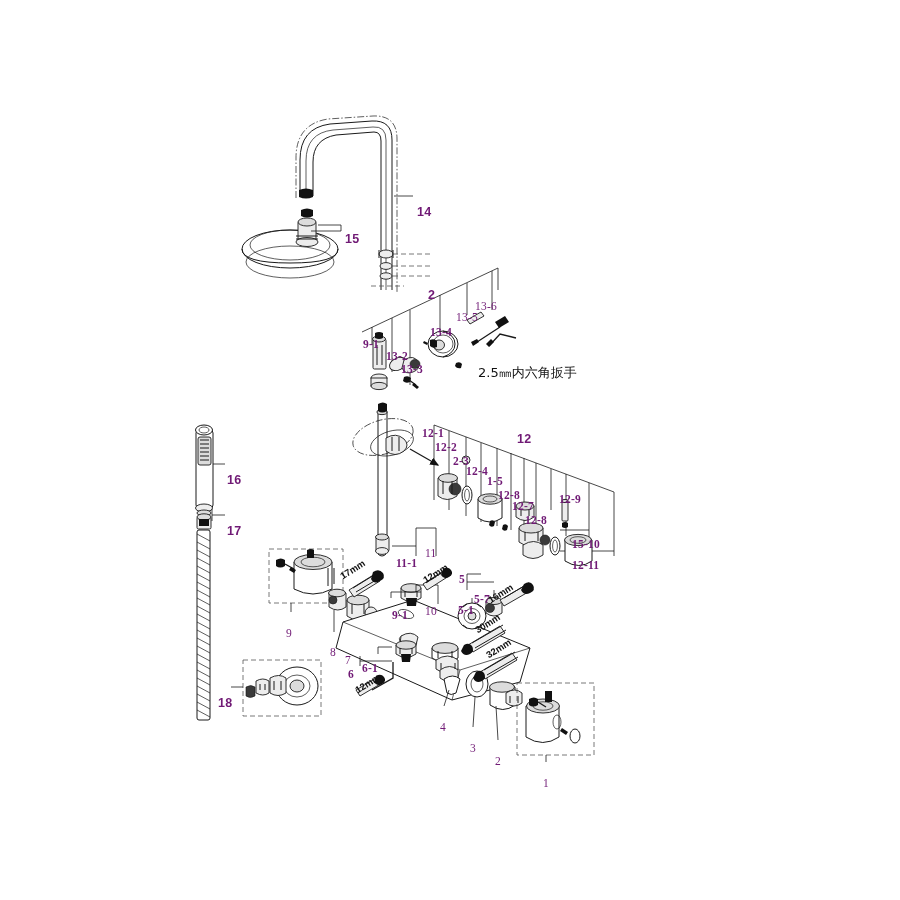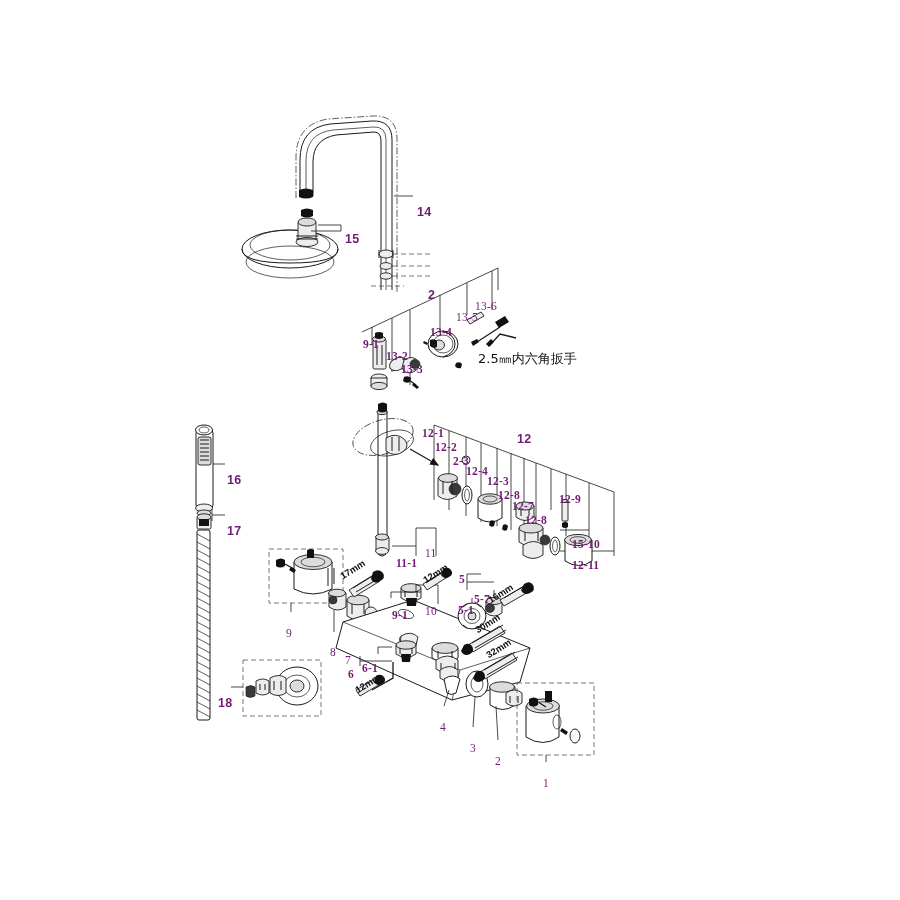--- a/index.html
+++ b/index.html
@@ -412,21 +412,21 @@
   <div class="lbl sm" style="left:401px;top:348px">13-3</div>
   <div class="lbl sm" style="left:430px;top:311px">13-4</div>
   <div class="lbl sm thin" style="left:456px;top:296px">13-5</div>
   <div class="lbl sm thin" style="left:475px;top:285px">13-6</div>
 
   <div class="lbl" style="left:517px;top:417px">12</div>
   <div class="lbl sm" style="left:422px;top:412px">12-1</div>
   <div class="lbl sm" style="left:435px;top:426px">12-2</div>
   <div class="lbl sm" style="left:453px;top:440px">2-3</div>
   <div class="lbl sm" style="left:466px;top:450px">12-4</div>
-  <div class="lbl sm" style="left:487px;top:460px">12-3</div>
+  <div class="lbl sm" style="left:487px;top:460px">1-5</div>
   <div class="lbl sm" style="left:498px;top:474px">12-8</div>
   <div class="lbl sm" style="left:512px;top:485px">12-7</div>
   <div class="lbl sm" style="left:525px;top:499px">12-8</div>
   <div class="lbl sm" style="left:559px;top:478px">12-9</div>
   <div class="lbl sm" style="left:572px;top:523px">15-10</div>
   <div class="lbl sm" style="left:572px;top:544px">12-11</div>
 
   <div class="lbl thin sm" style="left:425px;top:532px">11</div>
   <div class="lbl sm" style="left:396px;top:542px">11-1</div>
   <div class="lbl thin sm" style="left:425px;top:590px">10</div>
@@ -451,15 +451,15 @@
   <div class="lbl" style="left:227px;top:509px">17</div>
   <div class="lbl" style="left:218px;top:681px">18</div>
 
   <div class="dim" style="left:341px;top:572px;transform:rotate(-32deg)">17mm</div>
   <div class="dim" style="left:424px;top:576px;transform:rotate(-32deg)">12mm</div>
   <div class="dim" style="left:356px;top:686px;transform:rotate(-32deg)">12mm</div>
   <div class="dim" style="left:489px;top:596px;transform:rotate(-32deg)">16mm</div>
   <div class="dim" style="left:476px;top:626px;transform:rotate(-32deg)">30mm</div>
   <div class="dim" style="left:487px;top:651px;transform:rotate(-32deg)">32mm</div>
 
-  <div class="cjk" style="left:478px;top:350px">2.5㎜内六角扳手</div>
+  <div class="cjk" style="left:478px;top:364px">2.5㎜内六角扳手</div>
 
 </div>
 
 </body></html>

